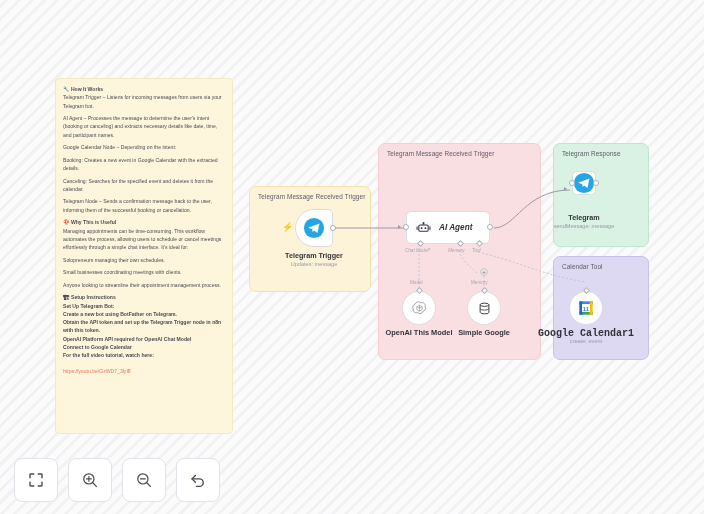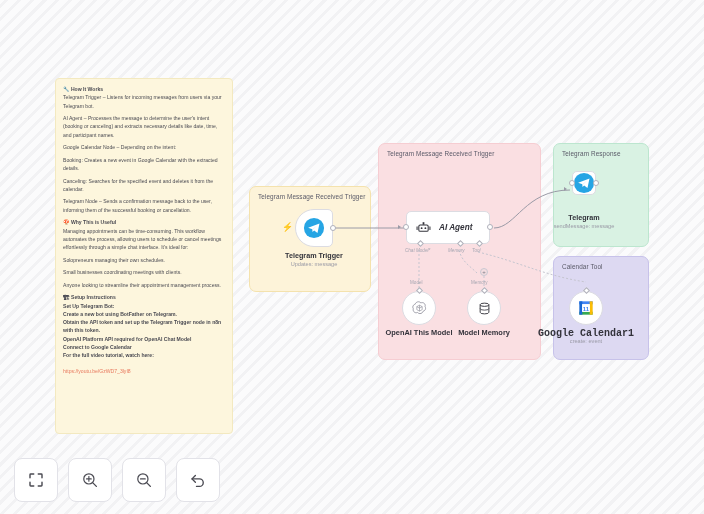--- a/index.html
+++ b/index.html
@@ -314,21 +314,21 @@
   <div class="node-wrap" style="left:467px; top:291px;">
     <span class="sub-label" style="left:4px; top:-11px;">Memory</span>
     <span class="port-diamond" style="left:14.5px; top:-3px;"></span>
     <div class="circle-node">
       <svg width="15" height="15" viewBox="0 0 24 24">
         <ellipse cx="12" cy="6" rx="7" ry="2.6" fill="none" stroke="#33333b" stroke-width="1.5"></ellipse>
         <path d="M5 6 v12 a7 2.6 0 0 0 14 0 V6" fill="none" stroke="#33333b" stroke-width="1.5"></path>
         <path d="M5 12 a7 2.6 0 0 0 14 0" fill="none" stroke="#33333b" stroke-width="1.3"></path>
       </svg>
     </div>
-    <div class="node-title" style="top:37px; font-size:7.4px;">Model Memory</div>
+    <div class="node-title" style="top:37px; font-size:7.4px;">Simple Google</div>
   </div>
 
   <div class="node-wrap" style="left:572px; top:171px;">
     <div class="arrow-in" style="left:-8px; top:16px;"></div>
     <div class="node-box">
       <svg width="22" height="22" viewBox="0 0 24 24">
         <circle cx="12" cy="12" r="11" fill="#26a5e4"></circle>
         <path d="M5.6 11.8 L18 7.2 L15.8 17.4 L12.2 14.6 L10.3 16.4 L10.2 13.4 Z" fill="#fff"></path>
         <path d="M10.2 13.4 L15.6 9.4 L10.3 14.3 Z" fill="#cfe9f8"></path>
       </svg>

